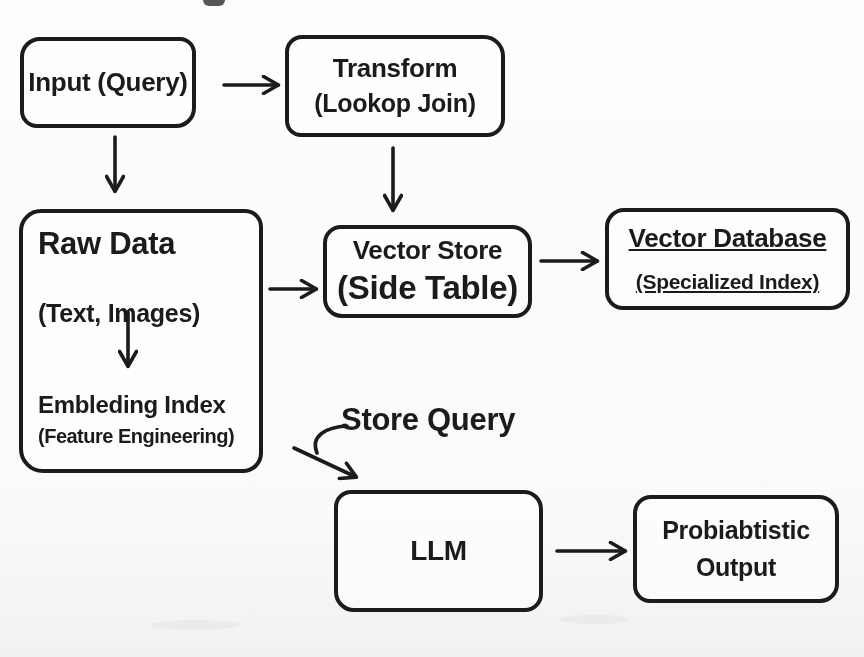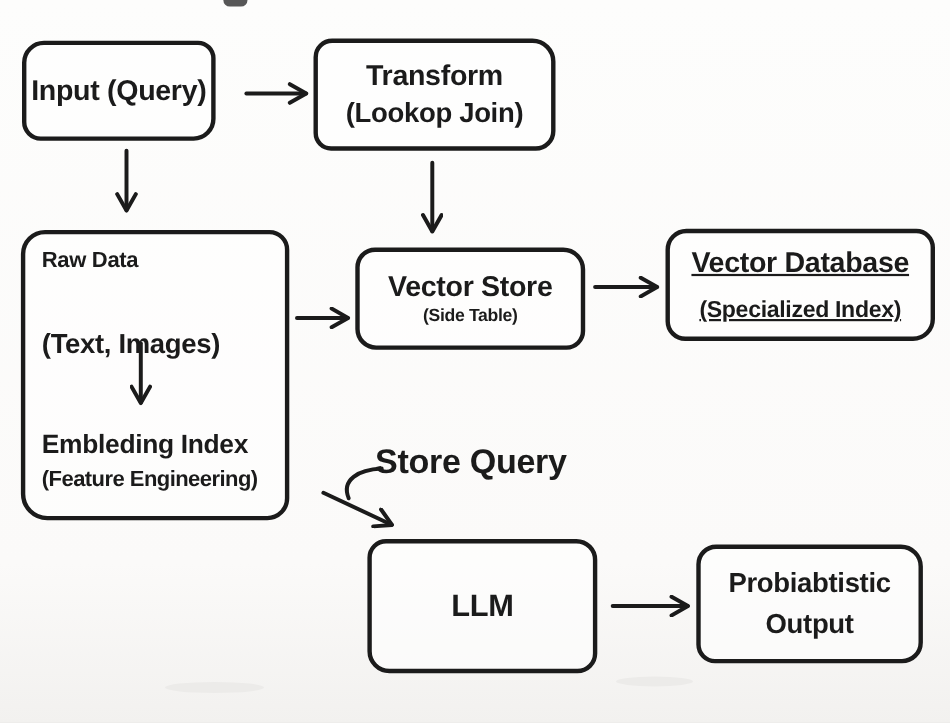--- a/index.html
+++ b/index.html
@@ -34,28 +34,28 @@
   .node-input { left: 20px; top: 37px; width: 176px; height: 91px;
                 border-radius: 20px 16px 20px 17px; font-size: 26px; }
   .node-retriever { left: 285px; top: 35px; width: 220px; height: 102px;
                 border-radius: 17px 21px 18px 16px; font-size: 26px; row-gap: 5px; }
   .node-retriever .sub { font-size: 25px; }
 
   .node-rawdata { left: 19px; top: 209px; width: 244px; height: 264px;
                 border-radius: 22px 18px 20px 24px; align-items: flex-start;
                 justify-content: flex-start; text-align: left; }
   .node-rawdata span { position: absolute; left: 15px; }
-  .rd-title { top: 13px; font-size: 20px; }
+  .rd-title { top: 13px; font-size: 31px; }
   .rd-sub   { top: 50px; font-size: 25px; margin-top: 36px; }
   .rd-title2{ top: 178px; font-size: 24px; }
   .rd-sub2  { top: 212px; font-size: 20px; letter-spacing: -0.5px; }
 
   .node-vstore { left: 323px; top: 225px; width: 209px; height: 93px;
                 border-radius: 18px 20px 17px 19px; font-size: 26px; row-gap: 4px; }
-  .node-vstore .sub { font-size: 16px; }
+  .node-vstore .sub { font-size: 33px; }
 
   .node-vdb { left: 605px; top: 208px; width: 245px; height: 102px;
                 border-radius: 19px 17px 20px 18px; font-size: 26px; row-gap: 17px; text-decoration: underline; }
   .node-vdb .sub { font-size: 21px; }
 
   .node-llm { left: 334px; top: 490px; width: 209px; height: 122px;
                 border-radius: 17px 19px 18px 20px; font-size: 28px; row-gap: 13px; }
   .node-llm .sub { font-size: 26px; }
 
   .node-output { left: 633px; top: 495px; width: 206px; height: 108px;

